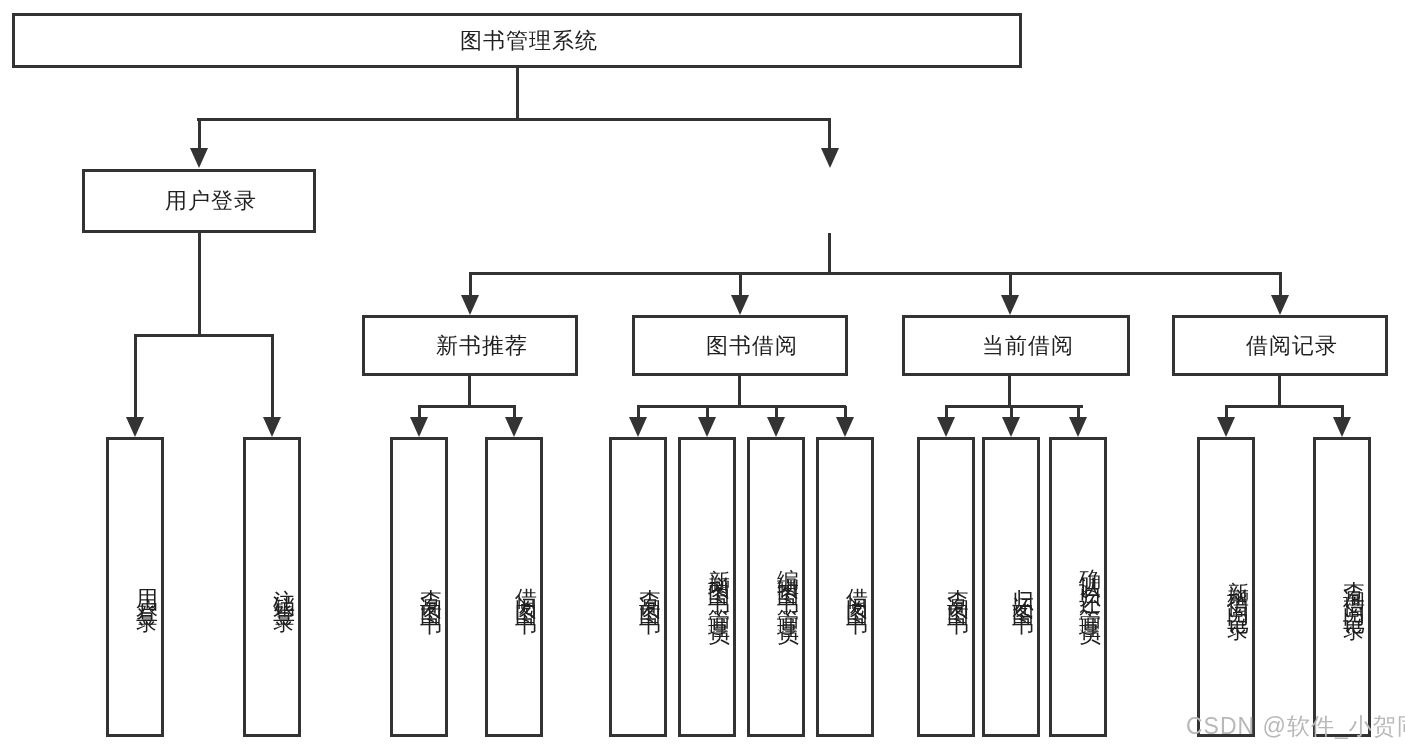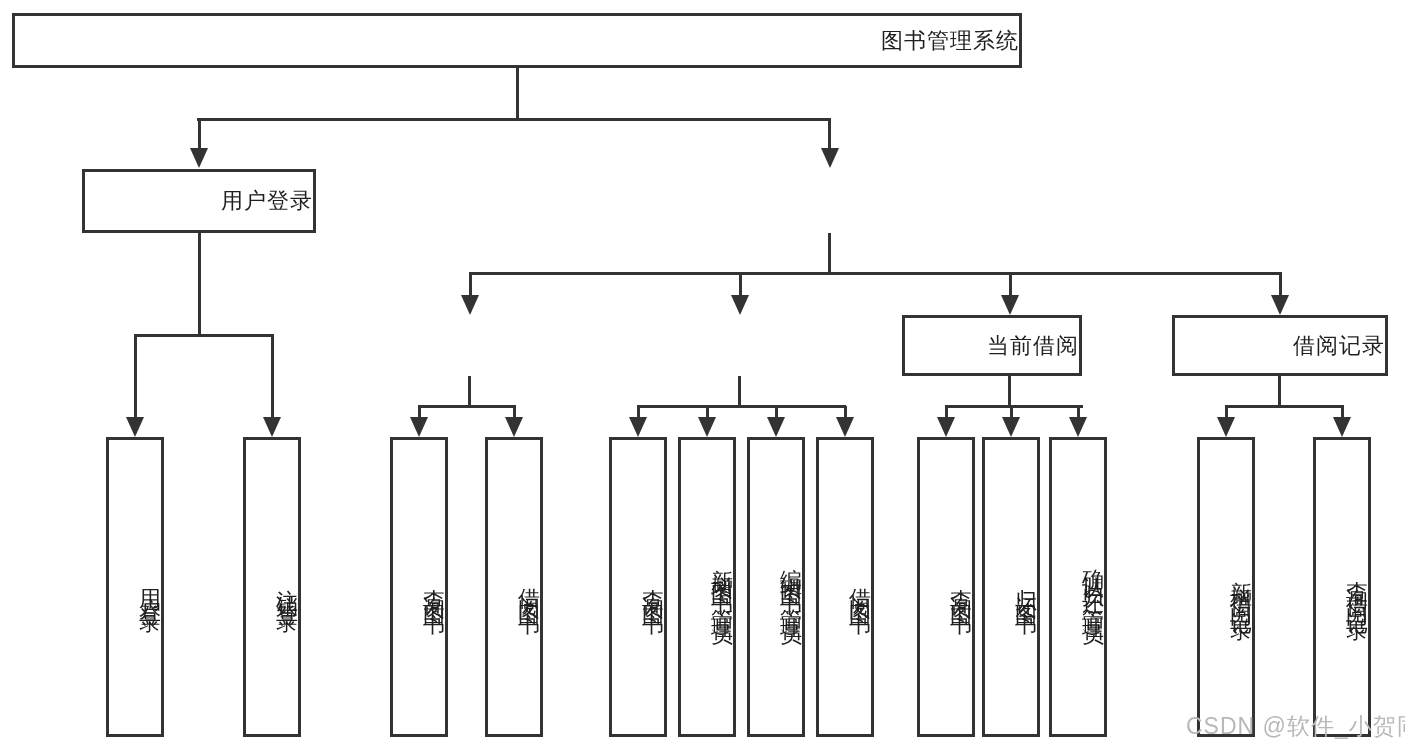--- a/index.html
+++ b/index.html
@@ -18,21 +18,21 @@
     color: var(--text);
     overflow: hidden;
   }
   .box {
     position: absolute;
     box-sizing: border-box;
     border: 3px solid var(--line);
     background: var(--bg);
     display: flex;
     align-items: center;
-    justify-content: flex-end;
+    justify-content: center;
     text-align: center;
     padding-left: 24px;
   }
   .label-h {
     font-size: 22px;
     letter-spacing: 1px;
     white-space: nowrap;
   }
   .label-v {
     writing-mode: vertical-rl;
@@ -98,21 +98,27 @@
   <div class="hline" style="left:469px; top:272px; width:813px;"></div>
   <div class="vline" style="left:469px; top:273px; height:24px;"></div>
   <div class="arrowhead" style="left:461px; top:295px;"></div>
   <div class="vline" style="left:739px; top:273px; height:24px;"></div>
   <div class="arrowhead" style="left:731px; top:295px;"></div>
   <div class="vline" style="left:1009px; top:273px; height:24px;"></div>
   <div class="arrowhead" style="left:1001px; top:295px;"></div>
   <div class="vline" style="left:1279px; top:273px; height:24px;"></div>
   <div class="arrowhead" style="left:1271px; top:295px;"></div>
 
-  <div class="box" style="left:902px; top:315px; width:180px; height:61px;">
+  <div class="box" style="left:362px; top:315px; width:216px; height:61px;">
+    <span class="label-h">新书推荐</span>
+  </div>
+  <div class="box" style="left:632px; top:315px; width:216px; height:61px;">
+    <span class="label-h">图书借阅</span>
+  </div>
+  <div class="box" style="left:902px; top:315px; width:228px; height:61px;">
     <span class="label-h">当前借阅</span>
   </div>
   <div class="box" style="left:1172px; top:315px; width:216px; height:61px;">
     <span class="label-h">借阅记录</span>
   </div>
 
   <div class="vline" style="left:468px; top:376px; height:31px;"></div>
   <div class="hline" style="left:418px; top:405px; width:98px;"></div>
   <div class="vline" style="left:418px; top:406px; height:13px;"></div>
   <div class="arrowhead" style="left:410px; top:417px;"></div>

